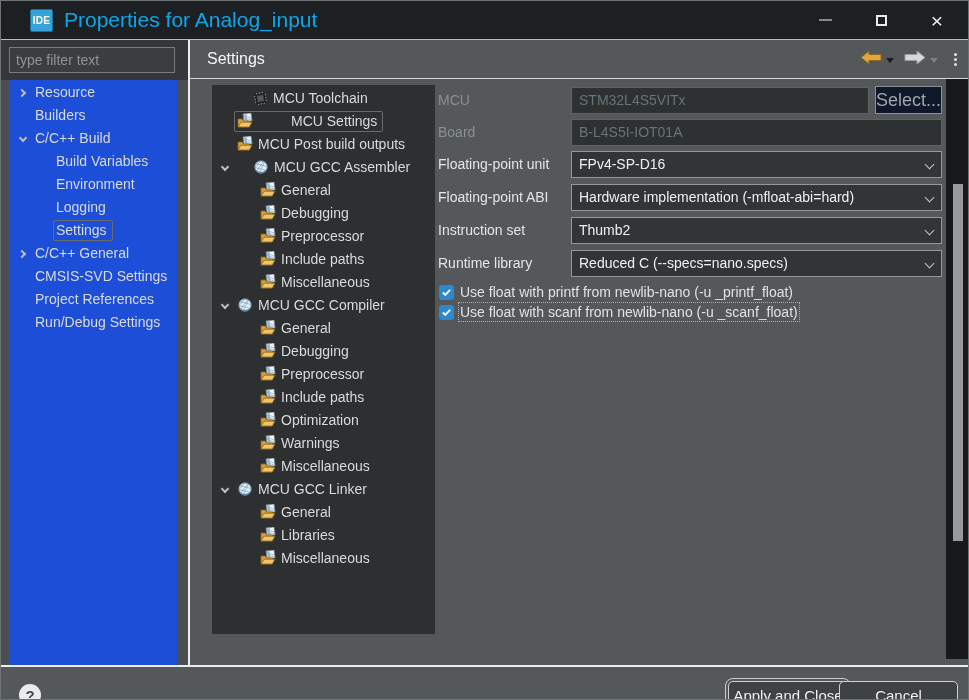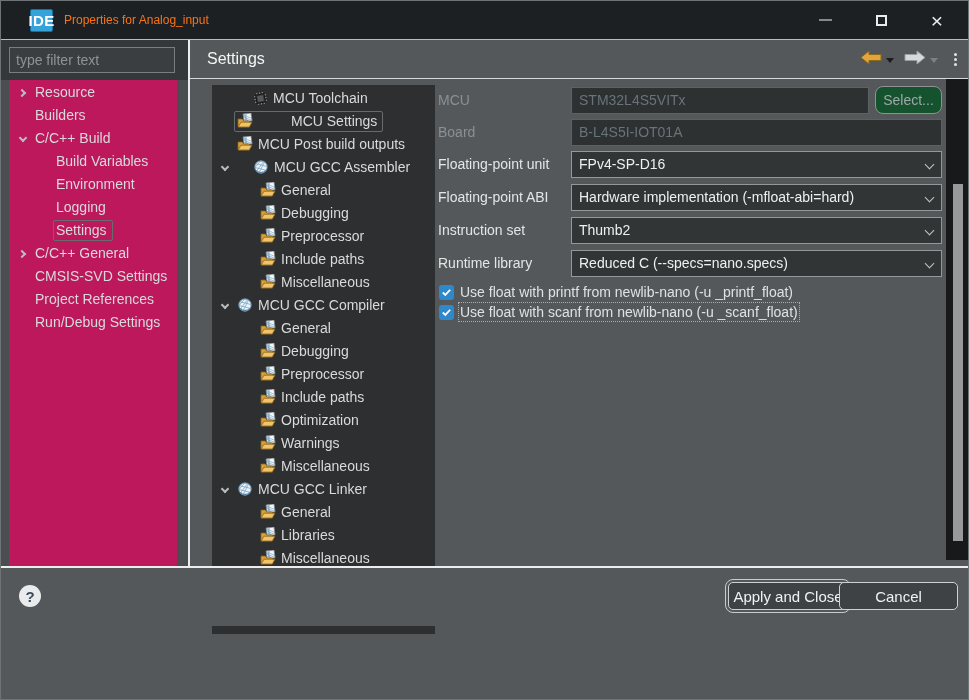--- a/index.html
+++ b/index.html
@@ -2,36 +2,36 @@
 <html><head>
 <meta charset="utf-8">
 <style>
   html,body{margin:0;padding:0;background:#000;}
   *{box-sizing:border-box;font-family:"Liberation Sans",sans-serif;}
   .window{position:relative;width:969px;height:700px;background:#54585a;border:1px solid #6e7375;overflow:hidden;}
 
   
   .titlebar{position:relative;height:38px;background:#1d2022;display:flex;align-items:center;}
   .app-icon{width:23px;height:23px;margin-left:29px;background:#35a3da;border:1px solid #1a6e9c;border-radius:2px;
-    color:#fff;font-size:15px;font-weight:bold;display:flex;align-items:center;justify-content:center;letter-spacing:.3px;flex:none;}
-  .win-title{color:#f97316;font-size:12px;margin-left:11px;flex:1;white-space:nowrap;}
+    color:#fff;font-size:10px;font-weight:bold;display:flex;align-items:center;justify-content:center;letter-spacing:.3px;flex:none;}
+  .win-title{color:#0ea5e9;font-size:21px;margin-left:11px;flex:1;white-space:nowrap;}
   .win-controls{display:flex;height:100%;margin-right:3px;}
   .wc{width:56px;height:100%;display:flex;align-items:center;justify-content:center;}
   .wc-min i{display:block;width:13px;height:2px;background:#86898b;}
   .wc-max i{display:block;width:11px;height:11px;border:2px solid #e9ebec;}
   .wc-close{color:#eceeee;font-size:21px;line-height:1;}
 
   
-  .bodyrow{position:relative;display:flex;height:527px;border-top:1px solid #b9bcbd;}
+  .bodyrow{position:relative;display:flex;height:626px;border-top:1px solid #b9bcbd;}
   .sidebar{position:relative;width:187px;flex:none;background:#4a4e50;}
   .filter-strip{position:absolute;left:0;top:0;right:0;height:40px;background:#35383a;}
   .filter-input{position:absolute;left:8px;top:7px;width:166px;height:26px;background:#3b3e40;border:1px solid #797d7f;
     color:#8e9396;font-size:14px;padding:0 6px;outline:none;}
   .filter-input::placeholder{color:#8e9396;}
-  .side-tree{position:absolute;left:8px;top:40px;width:168px;bottom:0;background:#be185d;overflow:hidden;padding-top:1px;}
+  .side-tree{position:absolute;left:8px;top:40px;width:168px;bottom:0;background:#1d4ed8;overflow:hidden;padding-top:1px;}
   .v-divider{width:2px;flex:none;background:#eceeee;}
   .main{position:relative;flex:1;background:#54585a;}
   .main-header{position:absolute;left:0;top:0;right:0;height:39px;background:#54585a;border-bottom:1px solid #d6d8d9;
     display:flex;align-items:center;}
   .header-title{color:#f4f5f5;font-size:16px;margin-left:17px;flex:1;}
   .nav{display:flex;align-items:center;margin-right:9px;gap:3px;}
   .caret{width:0;height:0;border-left:4px solid transparent;border-right:4px solid transparent;border-top:5px solid #1a1c1d;margin:2px 1px 0 1px;}
   .caret.dim{border-top-color:#7d8183;}
   .dots{display:flex;flex-direction:column;gap:2px;margin-left:10px;padding:2px;}
   .dots i{width:3px;height:3px;border-radius:50%;background:#e2e4e5;}
@@ -53,22 +53,22 @@
 
   
   .frow{position:absolute;left:248px;width:504px;display:flex;align-items:center;}
   .flabel{width:133px;flex:none;color:#e3e5e6;font-size:14px;line-height:27px;}
   .flabel.dis{color:#8a9094;}
   .ftext{height:27px;line-height:25px;background:#2e3132;border:1px solid #5d6163;color:#68737a;
     font-size:14px;padding:0 7px;overflow:hidden;white-space:nowrap;}
   .fselect{position:relative;flex:1;height:27px;line-height:25px;background:#323536;border:1px solid #95989a;
     color:#eef0f0;font-size:14px;padding:0 26px 0 7px;overflow:hidden;white-space:nowrap;cursor:default;}
   .fselect .dd{position:absolute;right:8px;top:9px;width:7px;height:7px;border-right:1.6px solid #c3c6c7;border-bottom:1.6px solid #c3c6c7;transform:rotate(45deg);}
-  .select-btn{width:67px;height:28px;margin-left:6px;flex:none;background:#14532d;border:1px solid #8e9193;border-radius:8px;
-    color:#a0a6a9;font-size:14px;display:flex;align-items:center;justify-content:center;white-space:nowrap;overflow:hidden;}
+  .select-btn{width:67px;height:28px;margin-left:6px;flex:none;background:#0f172a;border:1px solid #8e9193;border-radius:0;
+    color:#a0a6a9;font-size:18px;display:flex;align-items:center;justify-content:center;white-space:nowrap;overflow:hidden;}
   .cbrow{position:absolute;left:249px;display:flex;align-items:center;gap:6px;}
   .cbox{width:15px;height:15px;flex:none;border-radius:3px;background:#2d89cc;display:flex;align-items:center;justify-content:center;}
   .cblabel{color:#dfe1e2;font-size:14px;white-space:nowrap;}
   .cblabel.focus{outline:1px dotted #a9adaf;outline-offset:1px;}
 
   
   .scroll-track{position:absolute;left:756px;top:0;width:23px;bottom:6px;background:#17191a;}
   .scroll-thumb{position:absolute;left:7px;width:10px;top:105px;height:357px;background:#97999a;}
 
   

